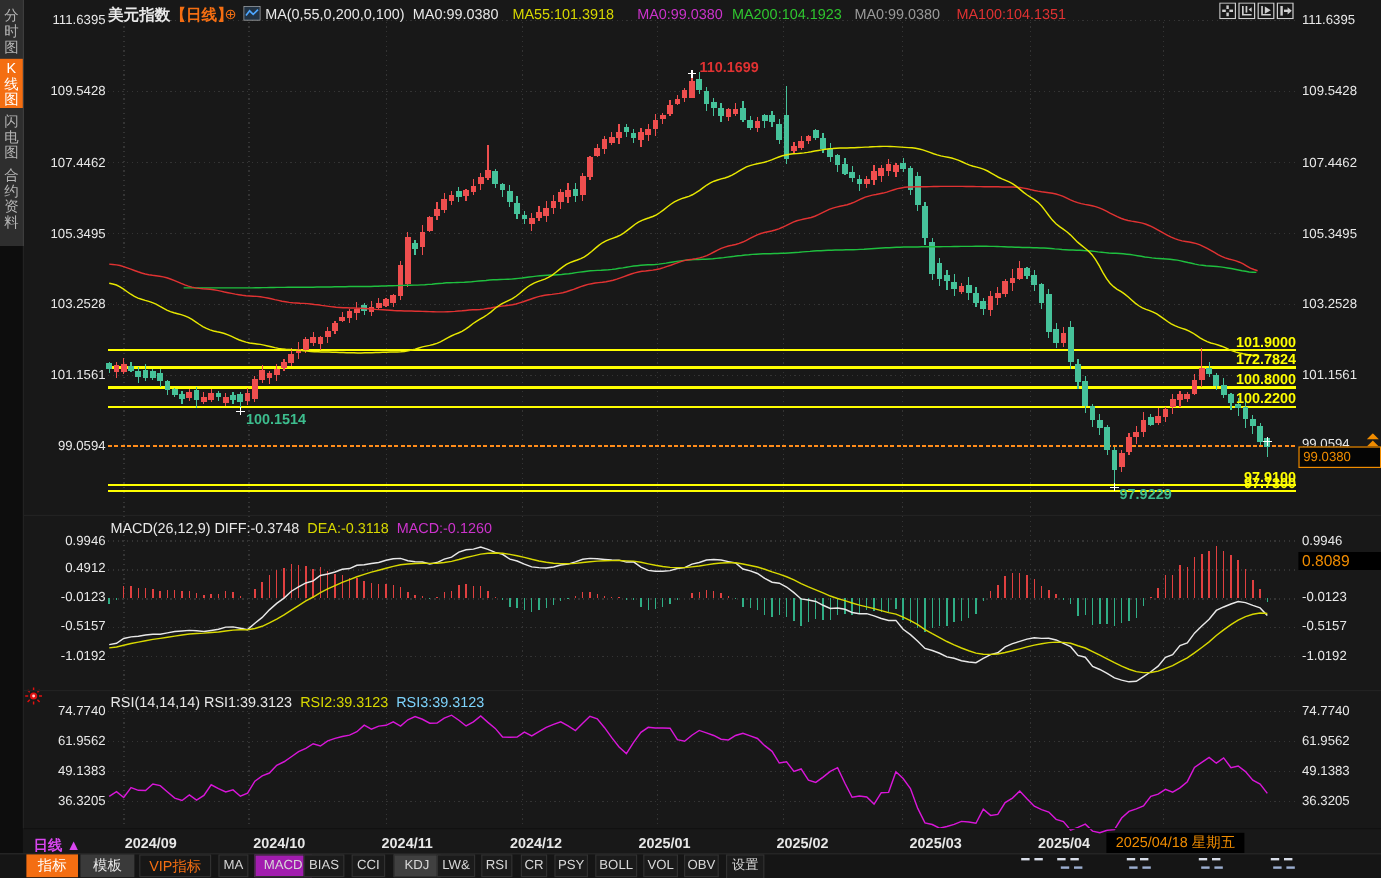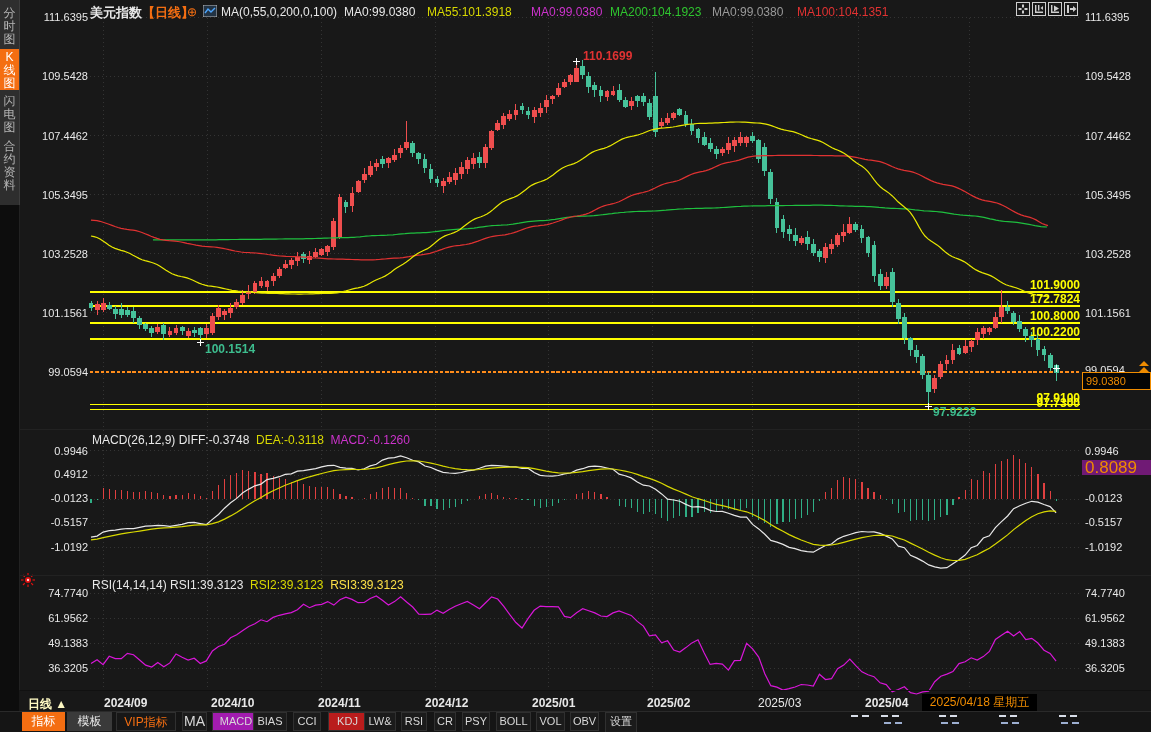--- a/index.html
+++ b/index.html
@@ -632,60 +632,60 @@
   <div class="lbl" style="left:1085px;top:189px;">105.3495</div>
   <div class="lbl" style="left:1085px;top:248px;">103.2528</div>
   <div class="lbl" style="left:1085px;top:307px;">101.1561</div>
   <div class="lbl" style="left:1085px;top:364px;">99.0594</div>
   <svg class="abs" style="left:1138px;top:361px" width="12" height="12">
       <path d="M6 0 L11 5 L1 5 Z" fill="#f08c00"></path>
       <path d="M6 6 L11 11 L1 11 Z" fill="#f08c00"></path>
     </svg>
   <div class="abs" style="left:1082px;top:372px;width:64px;height:16px;border:1px solid #f08c00;background:#050505;color:#f08c00;font-size:11px;padding-left:3px;line-height:16px;">99.0380</div>
   <div class="lbl" style="left:1085px;top:445px;">0.9946</div>
-  <div class="abs" style="left:1082px;top:460px;width:66px;height:15px;background:#701a75;color:#f08c00;font-size:17px;padding-left:3px;line-height:15px;">0.8089</div>
+  <div class="abs" style="left:1082px;top:460px;width:66px;height:15px;background:#000000;color:#f08c00;font-size:13px;padding-left:3px;line-height:15px;">0.8089</div>
   <div class="lbl" style="left:1085px;top:492px;">-0.0123</div>
   <div class="lbl" style="left:1085px;top:516px;">-0.5157</div>
   <div class="lbl" style="left:1085px;top:541px;">-1.0192</div>
   <div class="lbl" style="left:1085px;top:587px;">74.7740</div>
   <div class="lbl" style="left:1085px;top:612px;">61.9562</div>
   <div class="lbl" style="left:1085px;top:637px;">49.1383</div>
   <div class="lbl" style="left:1085px;top:662px;">36.3205</div>
 
   <div class="yl" style="left:1020px;top:278px;">101.9000</div>
   <div class="yl" style="left:1020px;top:292px;">172.7824</div>
   <div class="yl" style="left:1020px;top:309px;">100.8000</div>
   <div class="yl" style="left:1020px;top:325px;">100.2200</div>
   <div class="yl" style="left:1020px;top:391px;">97.9100</div>
   <div class="yl" style="left:1020px;top:396px;">97.7300</div>
 
   <div class="abs" style="left:92px;top:433px;font-size:12px;color:#e8e8e8;">MACD(26,12,9) DIFF:-0.3748&nbsp; <span style="color:#d8d800">DEA:-0.3118</span>&nbsp; <span style="color:#cc33cc">MACD:-0.1260</span></div>
-  <div class="abs" style="left:92px;top:578px;font-size:12px;color:#e8e8e8;">RSI(14,14,14) RSI1:39.3123&nbsp; <span style="color:#d8d800">RSI2:39.3123</span>&nbsp; <span style="color:#fde047">RSI3:39.3123</span></div>
-
-  <div class="abs" style="left:28px;top:696px;color:#fef9c3;font-size:12px;font-weight:bold;text-align:center;">日线 ▲</div>
+  <div class="abs" style="left:92px;top:578px;font-size:12px;color:#e8e8e8;">RSI(14,14,14) RSI1:39.3123&nbsp; <span style="color:#d8d800">RSI2:39.3123</span>&nbsp; <span style="color:#7dd3fc">RSI3:39.3123</span></div>
+
+  <div class="abs" style="left:28px;top:696px;color:#d946ef;font-size:12px;font-weight:bold;text-align:center;">日线 ▲</div>
   <div class="abs" style="left:104px;top:696px;color:#e8e8e8;font-size:12px;font-weight:bold;">2024/09</div>
   <div class="abs" style="left:211px;top:696px;color:#e8e8e8;font-size:12px;font-weight:bold;">2024/10</div>
   <div class="abs" style="left:318px;top:696px;color:#e8e8e8;font-size:12px;font-weight:bold;">2024/11</div>
   <div class="abs" style="left:425px;top:696px;color:#e8e8e8;font-size:12px;font-weight:bold;">2024/12</div>
   <div class="abs" style="left:532px;top:696px;color:#e8e8e8;font-size:12px;font-weight:bold;">2025/01</div>
   <div class="abs" style="left:647px;top:696px;color:#e8e8e8;font-size:12px;font-weight:bold;">2025/02</div>
-  <div class="abs" style="left:758px;top:696px;color:#e8e8e8;font-size:12px;font-weight:normal;">2025/03</div>
+  <div class="abs" style="left:758px;top:696px;color:#e8e8e8;font-size:12px;font-weight:bold;">2025/03</div>
   <div class="abs" style="left:865px;top:696px;color:#e8e8e8;font-size:12px;font-weight:bold;">2025/04</div>
   <div class="abs" style="left:922px;top:694px;width:115px;height:17px;background:#000;color:#f08c00;font-size:12px;text-align:center;line-height:17px;">2025/04/18 星期五</div>
 
 
   <div class="abs" style="left:0;top:711px;width:1151px;height:21px;background:#151515;border-top:1px solid #2a2a2a;"></div>
   <div class="abs" style="left:22px;top:712px;width:43px;height:19px;background:#f46e12;color:#fff;font-size:12px;text-align:center;line-height:19px;">指标</div>
   <div class="abs" style="left:67px;top:712px;width:45px;height:19px;background:#3a3a3a;color:#e8e8e8;font-size:12px;text-align:center;line-height:19px;">模板</div>
   <div class="abs" style="left:116px;top:712px;width:60px;height:19px;background:#171717;border:1px solid #303030;box-sizing:border-box;color:#f46e12;font-size:12px;text-align:center;line-height:19px;">VIP指标</div>
-<div class="abs" style="left:182px;top:712px;width:25px;height:19px;background:#1b1b1b;border:1px solid #303030;box-sizing:border-box;color:#d8d8d8;font-size:14px;text-align:center;line-height:17px;">MA</div>
+<div class="abs" style="left:182px;top:712px;width:25px;height:19px;background:#1b1b1b;border:1px solid #303030;box-sizing:border-box;color:#d8d8d8;font-size:11px;text-align:center;line-height:17px;">MA</div>
 <div class="abs" style="left:212px;top:712px;width:48px;height:19px;background:#a21caf;border:1px solid #303030;box-sizing:border-box;color:#d8d8d8;font-size:11px;text-align:center;line-height:17px;">MACD</div>
 <div class="abs" style="left:253px;top:712px;width:34px;height:19px;background:#1b1b1b;border:1px solid #303030;box-sizing:border-box;color:#d8d8d8;font-size:11px;text-align:center;line-height:17px;">BIAS</div>
 <div class="abs" style="left:293px;top:712px;width:28px;height:19px;background:#1b1b1b;border:1px solid #303030;box-sizing:border-box;color:#d8d8d8;font-size:11px;text-align:center;line-height:17px;">CCI</div>
-<div class="abs" style="left:328px;top:712px;width:39px;height:19px;background:#b91c1c;border:1px solid #303030;box-sizing:border-box;color:#d8d8d8;font-size:11px;text-align:center;line-height:17px;">KDJ</div>
+<div class="abs" style="left:328px;top:712px;width:39px;height:19px;background:#404040;border:1px solid #303030;box-sizing:border-box;color:#d8d8d8;font-size:11px;text-align:center;line-height:17px;">KDJ</div>
 <div class="abs" style="left:364px;top:712px;width:32px;height:19px;background:#1b1b1b;border:1px solid #303030;box-sizing:border-box;color:#d8d8d8;font-size:11px;text-align:center;line-height:17px;">LW&amp;</div>
 <div class="abs" style="left:401px;top:712px;width:26px;height:19px;background:#1b1b1b;border:1px solid #303030;box-sizing:border-box;color:#d8d8d8;font-size:11px;text-align:center;line-height:17px;">RSI</div>
 <div class="abs" style="left:434px;top:712px;width:22px;height:19px;background:#1b1b1b;border:1px solid #303030;box-sizing:border-box;color:#d8d8d8;font-size:11px;text-align:center;line-height:17px;">CR</div>
 <div class="abs" style="left:462px;top:712px;width:28px;height:19px;background:#1b1b1b;border:1px solid #303030;box-sizing:border-box;color:#d8d8d8;font-size:11px;text-align:center;line-height:17px;">PSY</div>
 <div class="abs" style="left:496px;top:712px;width:35px;height:19px;background:#1b1b1b;border:1px solid #303030;box-sizing:border-box;color:#d8d8d8;font-size:11px;text-align:center;line-height:17px;">BOLL</div>
 <div class="abs" style="left:536px;top:712px;width:29px;height:19px;background:#1b1b1b;border:1px solid #303030;box-sizing:border-box;color:#d8d8d8;font-size:11px;text-align:center;line-height:17px;">VOL</div>
 <div class="abs" style="left:570px;top:712px;width:29px;height:19px;background:#1b1b1b;border:1px solid #303030;box-sizing:border-box;color:#d8d8d8;font-size:11px;text-align:center;line-height:17px;">OBV</div>
 <div class="abs" style="left:605px;top:712px;width:32px;height:35px;background:#1b1b1b;border:1px solid #303030;box-sizing:border-box;color:#d8d8d8;font-size:11px;text-align:center;line-height:17px;">设置</div>
 <div class="abs" style="left:851px;top:715px;width:7px;height:2px;background:#d8dde8;"></div>
 <div class="abs" style="left:862px;top:715px;width:7px;height:2px;background:#d8dde8;"></div>

